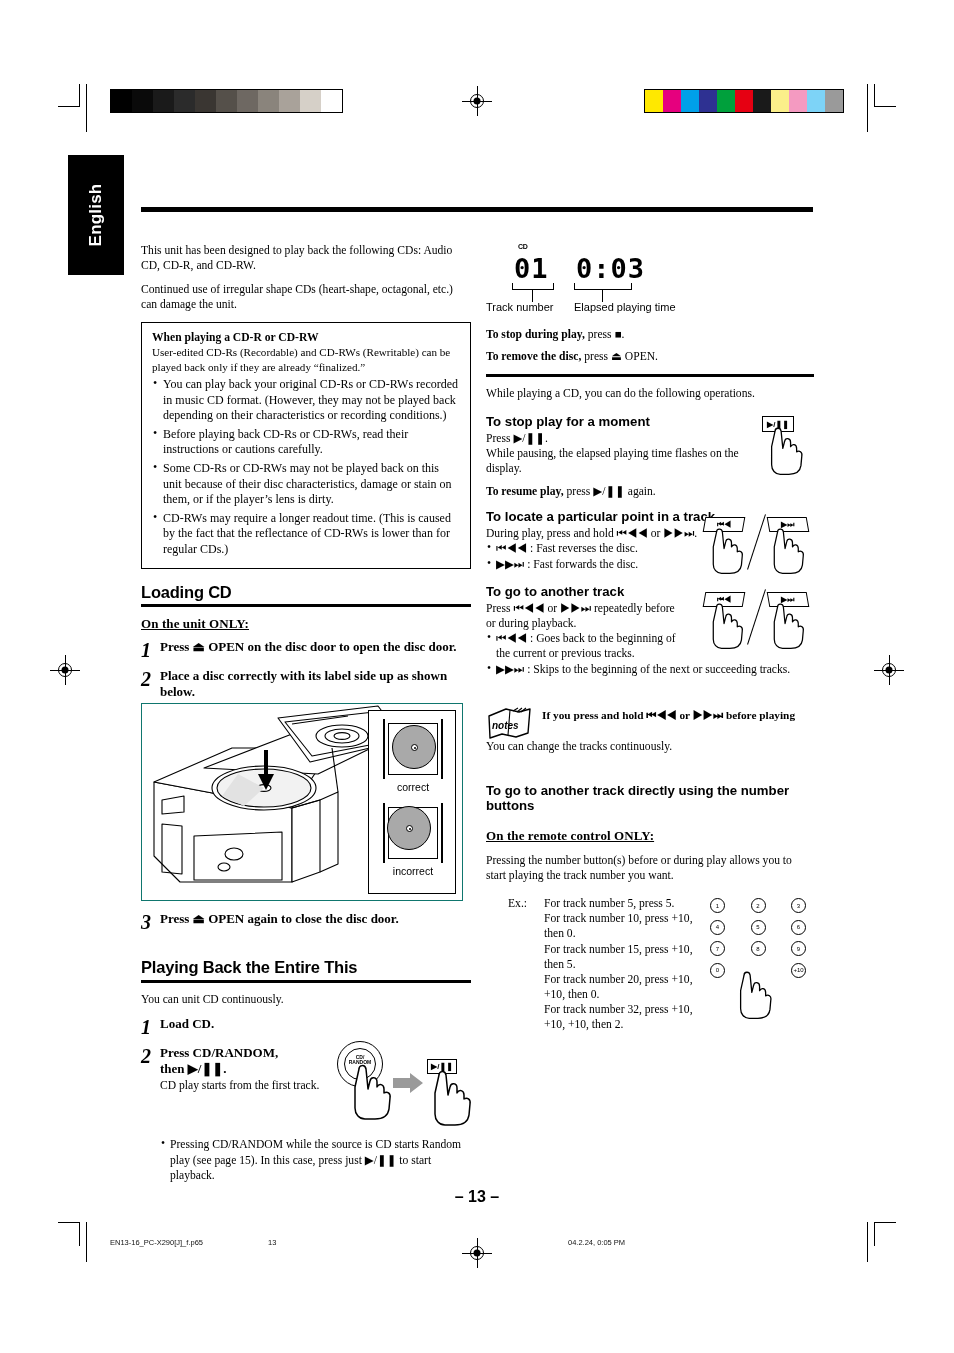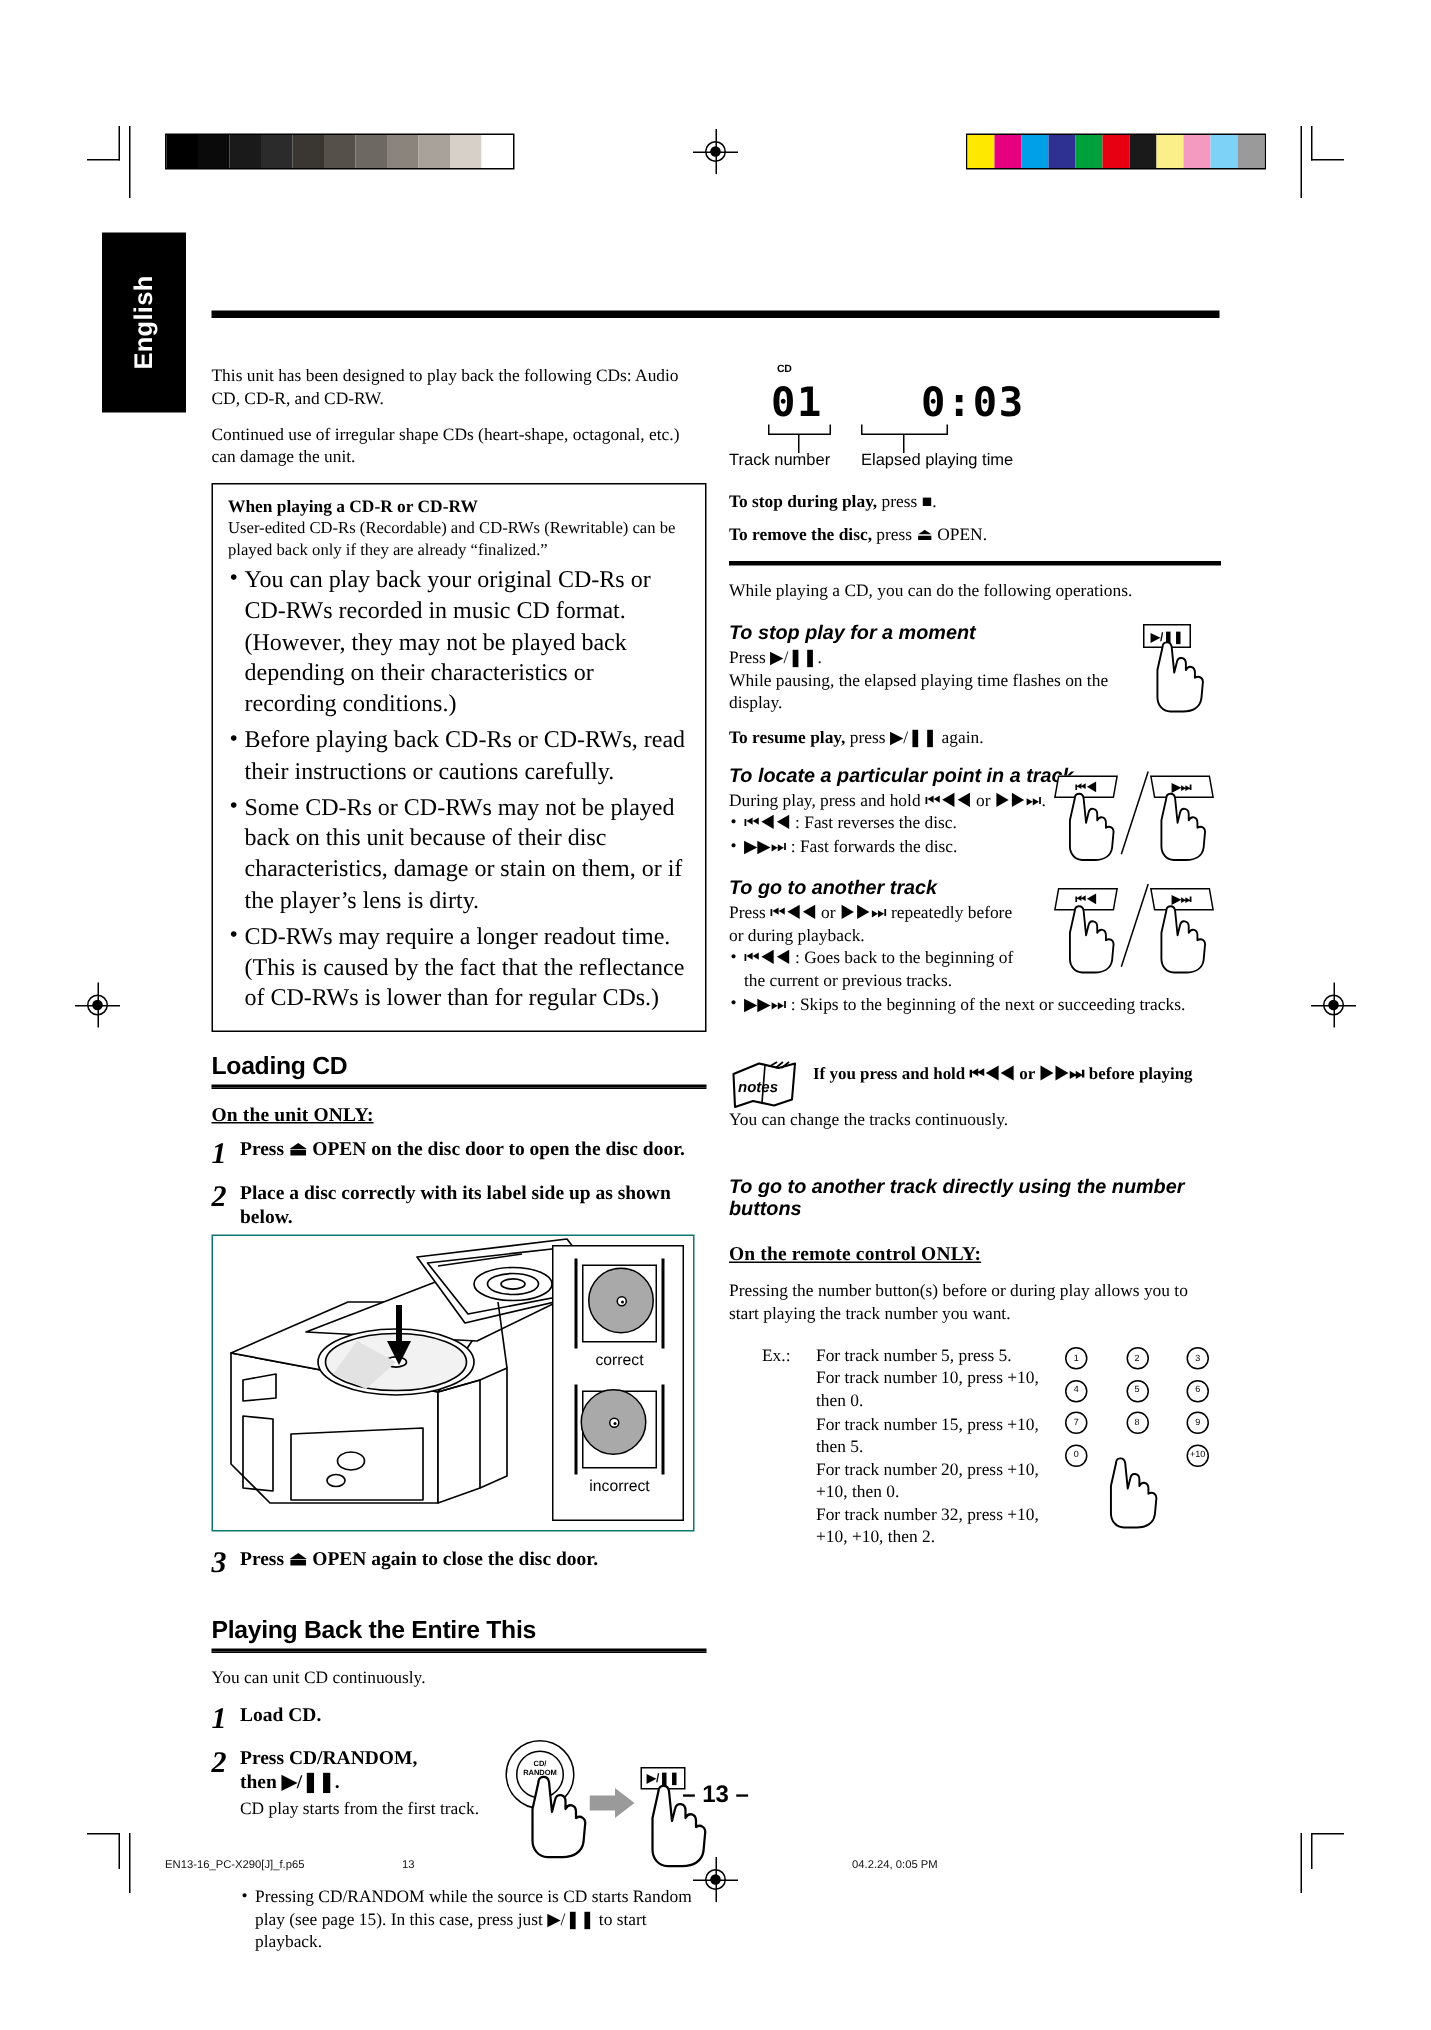--- a/index.html
+++ b/index.html
@@ -70,52 +70,52 @@
     font-size:16.5px; line-height:1.1; margin:14px 0 0 0; letter-spacing:-0.2px;
   }
   .sec-rule{ border-top:2.6px solid #000; border-bottom:1px solid #000; height:3px; margin:3px 0 9px 0;}
 
   .sub-h{
     font-family:"Liberation Serif", serif; font-weight:bold; font-size:13px;
     text-decoration:underline; margin:4px 0 7px 0; letter-spacing:0.1px;
   }
   .sub-h2{
     font-family:"Liberation Sans", sans-serif; font-weight:bold; font-size:13.2px;
-    margin:12px 0 1px 0; line-height:1.2;font-style:italic;
+    margin:12px 0 1px 0; line-height:1.2;
   }
 
   
   .step{ display:flex; margin:0 0 8px 0; }
   .step .num{
     font-family:"Liberation Serif", serif; font-weight:bold; font-style:italic;
     font-size:20px; line-height:1; width:19px; flex:0 0 19px; padding-top:1px;
   }
   .step .txt{ font-size:13px; font-weight:bold; line-height:1.22; }
 
   .bullets{ margin:0; padding:0; list-style:none; }
   .bullets li{ position:relative; padding-left:10px; font-size:11.6px; line-height:1.30; margin-bottom:1px;}
   .bullets li::before{ content:"\2022"; position:absolute; left:1px; top:-1px; }
 
   .box-note{
     border:1px solid #000; padding:8px 10px 9px 10px; margin:2px 0 8px 0;
   }
   .box-note .bh{ font-weight:bold; font-size:11.6px; margin-bottom:1px;}
   .box-note p{ font-size:11.1px; line-height:1.30; margin:0; }
-  .box-note .bullets li{ font-size:16px; line-height:1.30; margin-top:3px; padding-left:11px;}
+  .box-note .bullets li{ font-size:12px; line-height:1.30; margin-top:3px; padding-left:11px;}
 
   b.k{ font-weight:bold; }
 
   
   .disp{ position:relative; height:72px; }
   .cdind{ position:absolute; left:32px; top:0px; font-family:"Liberation Sans",sans-serif;
           font-size:7px; font-weight:bold; letter-spacing:-0.3px;}
   .lcd{ position:absolute; font-family:"DejaVu Sans Mono", monospace; font-weight:bold;
         font-size:27px; letter-spacing:1px; line-height:1; }
   .lcd.track{ left:28px; top:12px; }
-  .lcd.time { left:90px; top:12px;margin-left:38px; }
+  .lcd.time { left:90px; top:12px; }
   .brk{ position:absolute; border-left:1.4px solid #000; border-right:1.4px solid #000;
         border-bottom:1.4px solid #000; height:7px; }
   .brk.b1{ left:26px; top:40px; width:42px; }
   .brk.b2{ left:88px; top:40px; width:58px; }
   .tick{ position:absolute; width:1.4px; background:#000; }
   .tick.t1{ left:46px; top:47px; height:12px; }
   .tick.t2{ left:116px; top:47px; height:12px; }
   .dlabel{ position:absolute; font-family:"Liberation Sans", sans-serif; font-size:11px; }
   .dlabel.l1{ left:0px; top:58px; }
   .dlabel.l2{ left:88px; top:58px; }

